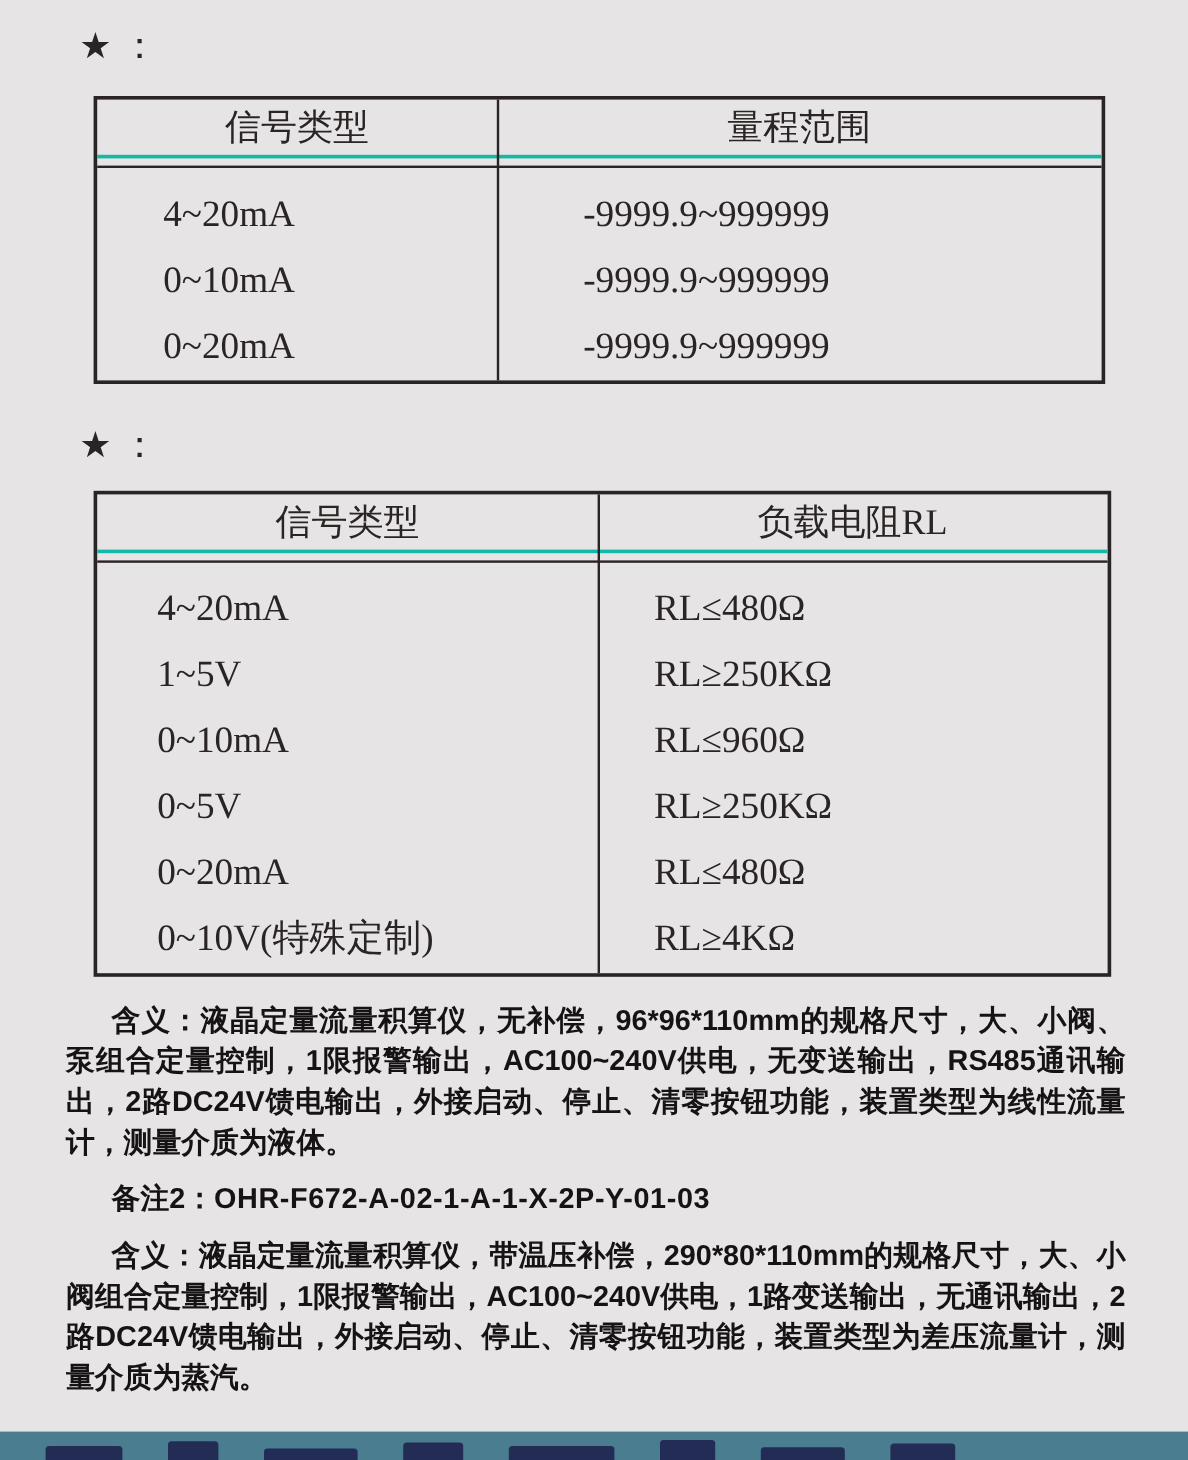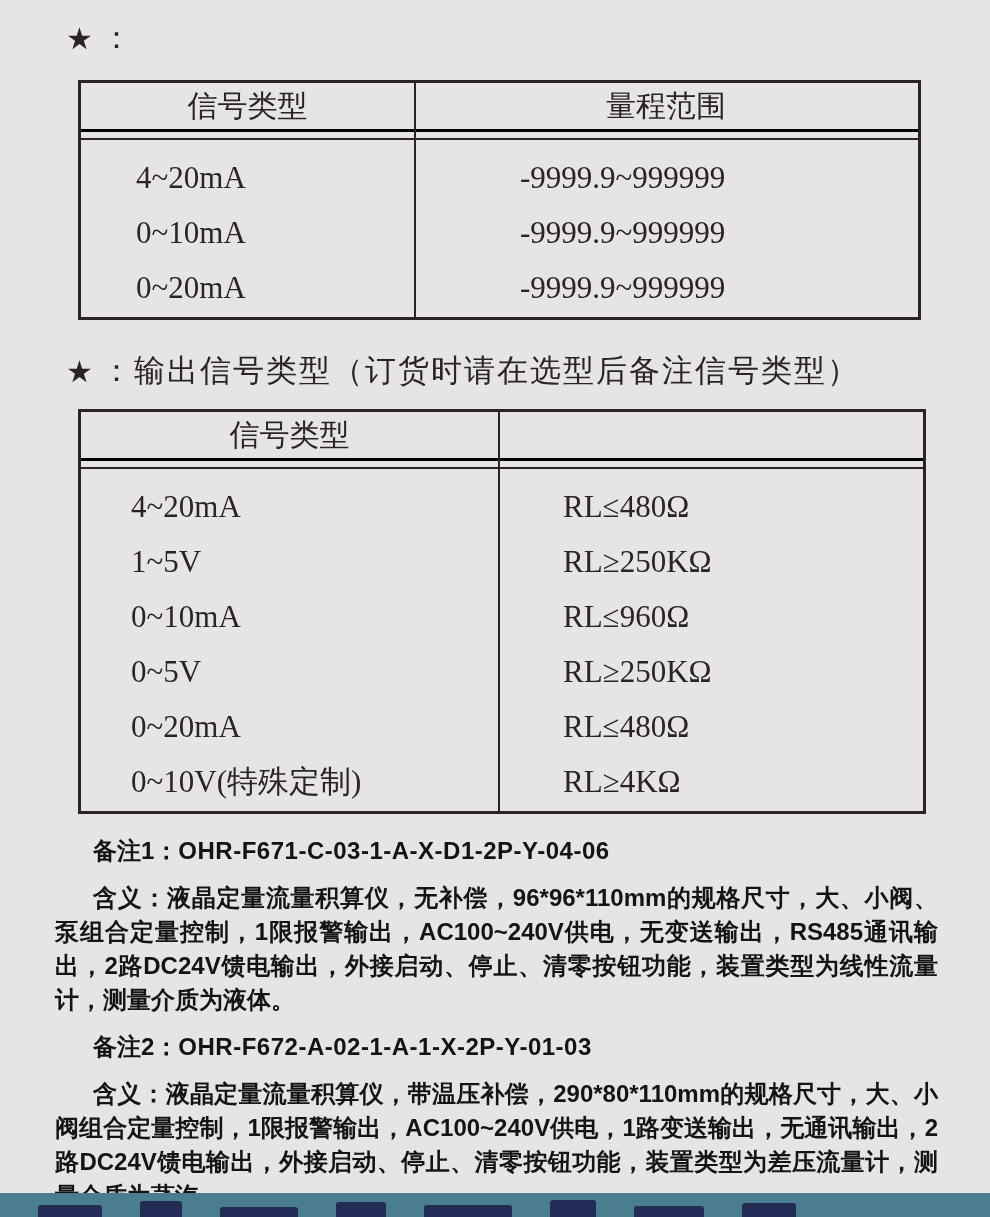--- a/index.html
+++ b/index.html
@@ -33,40 +33,40 @@
     margin-left:78px;
     border:3px solid #2b2425;
     background:#e6e4e5;
   }
   .t1{margin-top:20px;width:837px;}
   .t2{margin-top:16px;width:842px;}
   .thead{
     display:flex;
     height:46px;
     align-items:center;
-    border-bottom:3px solid #000000;
+    border-bottom:3px solid #14b8a6;
     font-size:30px;
   }
   .thead .hc{display:flex;align-items:center;justify-content:center;}
   .gapline{height:6px;border-bottom:2px solid #2b2425;}
   .tbody{padding:4px 0 8px;font-size:31px;}
   .trow{display:flex;height:43px;align-items:center;white-space:nowrap;margin-top:12px;}
   .trow .c1,.trow .c2{overflow:hidden;}
   .vline{position:absolute;top:0;bottom:0;width:2px;background:#2b2425;}
   
   .t1 .hc1{width:333px;}
   .t1 .hc2{flex:1;}
   .t1 .c1{width:333px;padding-left:55px;box-sizing:border-box;}
-  .t1 .c2{flex:1;padding-left:106px;}
+  .t1 .c2{flex:1;padding-left:72px;}
   .t1 .vline{left:333px;}
   
   .t2 .hc1{width:417px;}
   .t2 .hc2{flex:1;}
   .t2 .c1{width:417px;padding-left:50px;box-sizing:border-box;}
-  .t2 .c2{flex:1;padding-left:65px;}
+  .t2 .c2{flex:1;padding-left:47px;}
   .t2 .vline{left:417px;}
   
   .notes{
     margin:20px 52px 0 55px;
     font-family:"Liberation Sans","DejaVu Sans",sans-serif;
     font-weight:bold;
     font-size:24px;
     line-height:34px;
     color:#161314;
     text-align:justify;
@@ -119,27 +119,27 @@
       <div class="trow">
         <div class="c1">0~20mA</div>
         <div class="c2">-9999.9~999999</div>
       </div>
     </div>
   </div>
 
   <div class="heading h2">
     <span class="star">★</span>
     <span>：</span>
-    <span>输出信号类型（订货时请在选型后备注信号类型）</span>
   </div>
 
   <div class="spec-table t2">
     <div class="vline"></div>
     <div class="thead">
       <div class="hc hc1">信号类型</div>
+      <div class="hc hc2">负载电阻RL</div>
     </div>
     <div class="gapline"></div>
     <div class="tbody">
       <div class="trow">
         <div class="c1">4~20mA</div>
         <div class="c2">RL≤480Ω</div>
       </div>
       <div class="trow">
         <div class="c1">1~5V</div>
         <div class="c2">RL≥250KΩ</div>
@@ -157,21 +157,20 @@
         <div class="c2">RL≤480Ω</div>
       </div>
       <div class="trow">
         <div class="c1">0~10V(特殊定制)</div>
         <div class="c2">RL≥4KΩ</div>
       </div>
     </div>
   </div>
 
   <div class="notes">
-    <p><span>备注1：</span><span class="note-code">OHR-F671-C-03-1-A-X-D1-2P-Y-04-06</span></p>
     <p>含义：液晶定量流量积算仪，无补偿，96*96*110mm的规格尺寸，大、小阀、泵组合定量控制，1限报警输出，AC100~240V供电，无变送输出，RS485通讯输出，2路DC24V馈电输出，外接启动、停止、清零按钮功能，装置类型为线性流量计，测量介质为液体。</p>
     <p><span>备注2：</span><span class="note-code">OHR-F672-A-02-1-A-1-X-2P-Y-01-03</span></p>
     <p>含义：液晶定量流量积算仪，带温压补偿，290*80*110mm的规格尺寸，大、小阀组合定量控制，1限报警输出，AC100~240V供电，1路变送输出，无通讯输出，2路DC24V馈电输出，外接启动、停止、清零按钮功能，装置类型为差压流量计，测量介质为蒸汽。</p>
   </div>
 
   <div class="banner">
     <div class="frag f1"></div>
     <div class="frag f2"></div>
     <div class="frag f3"></div>
     <div class="frag f4"></div>

